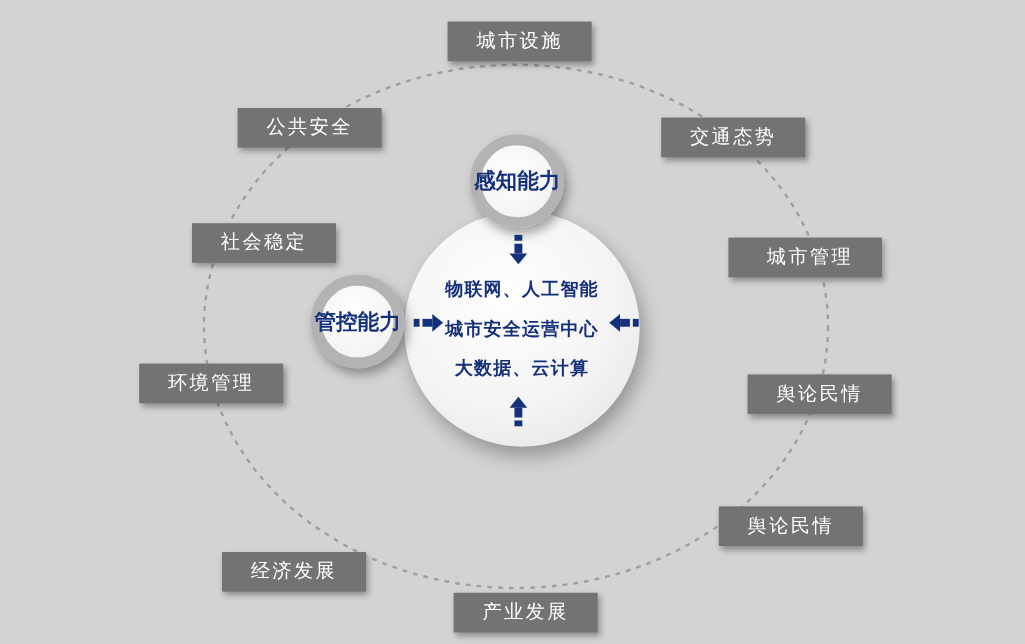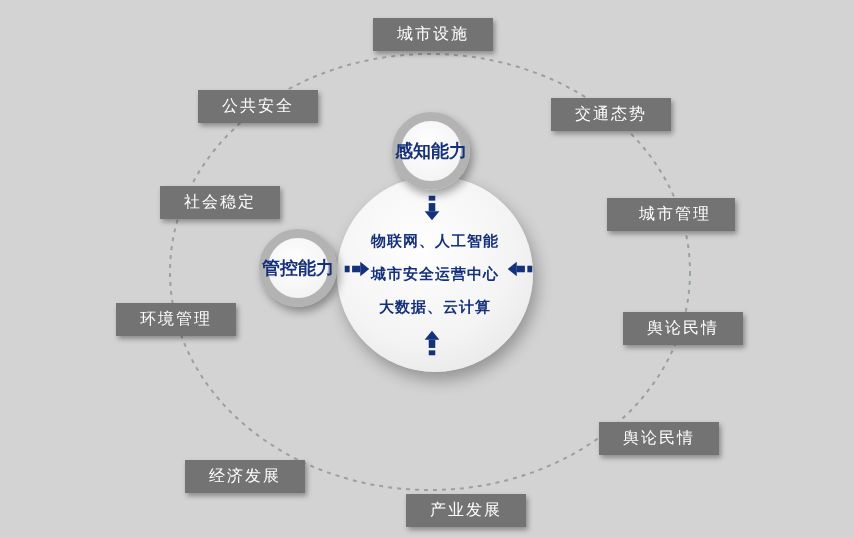--- a/index.html
+++ b/index.html
@@ -82,21 +82,21 @@
 
   <div class="outer-label" style="left:433px; top:18px;">城市设施</div>
   <div class="outer-label" style="left:258px; top:90px;">公共安全</div>
   <div class="outer-label" style="left:611px; top:98px;">交通态势</div>
   <div class="outer-label" style="left:220px; top:186px;">社会稳定</div>
   <div class="outer-label" style="left:671px; top:198px;padding-left:32px;">城市管理</div>
   <div class="outer-label" style="left:176px; top:303px;">环境管理</div>
   <div class="outer-label" style="left:683px; top:312px;">舆论民情</div>
   <div class="outer-label" style="left:245px; top:420px;margin-top:40px;">经济发展</div>
   <div class="outer-label" style="left:613px; top:422px;margin-left:46px;">舆论民情</div>
-  <div class="outer-label" style="left:438px; top:494px;margin-left:28px;">产业发展</div>
+  <div class="outer-label" style="left:438px; top:494px;">产业发展</div>
 
   <div class="center-circle"></div>
   <div class="center-text">
     <div>物联网、人工智能</div>
     <div>城市安全运营中心</div>
     <div>大数据、云计算</div>
   </div>
 
   <div class="cap-circle cap-top">
     <span>感知能力</span>

